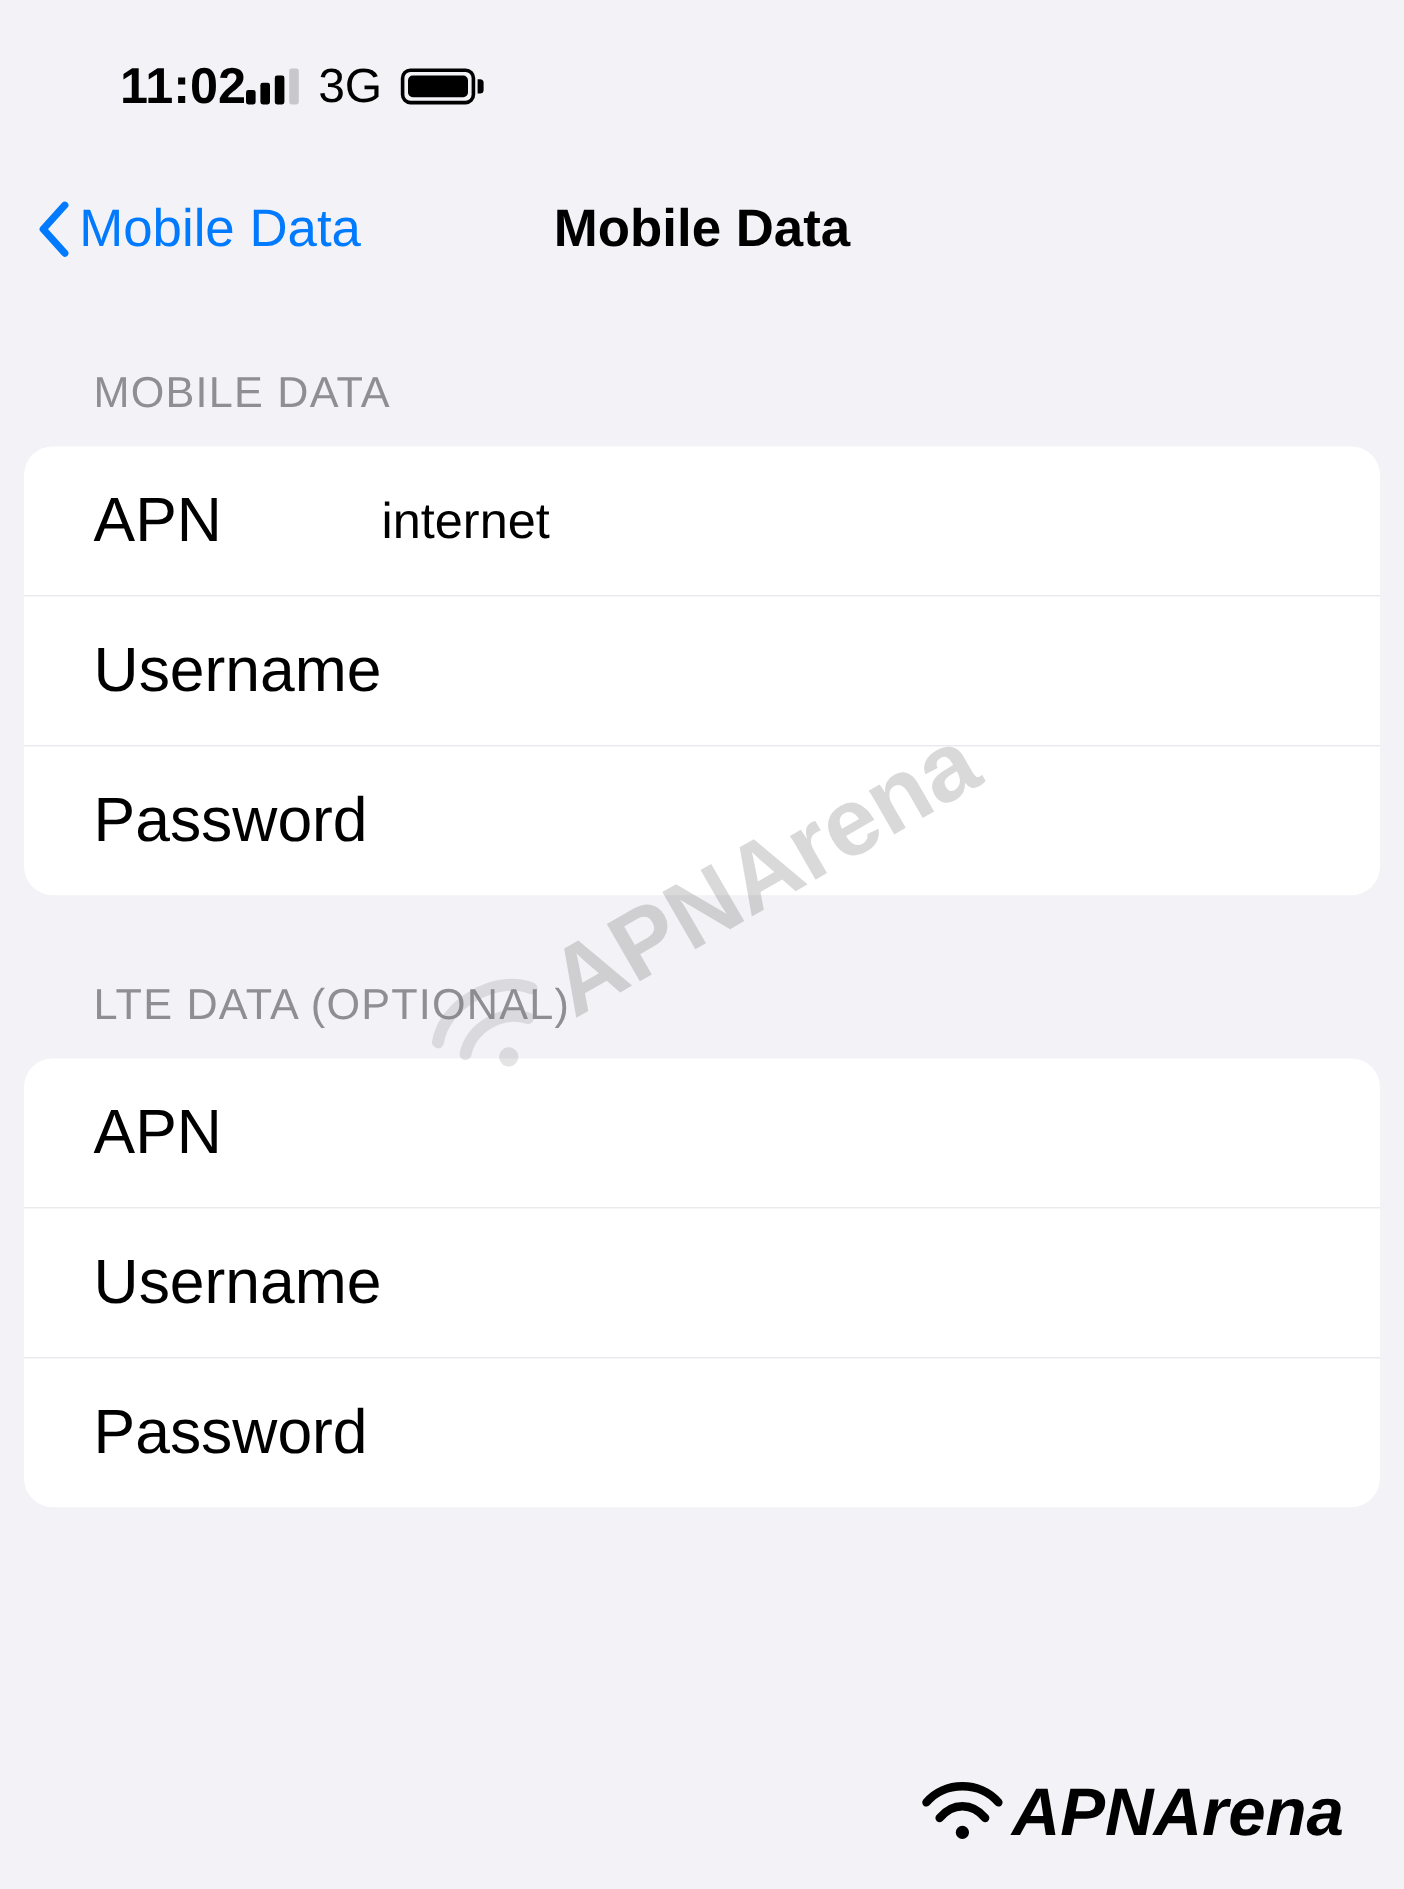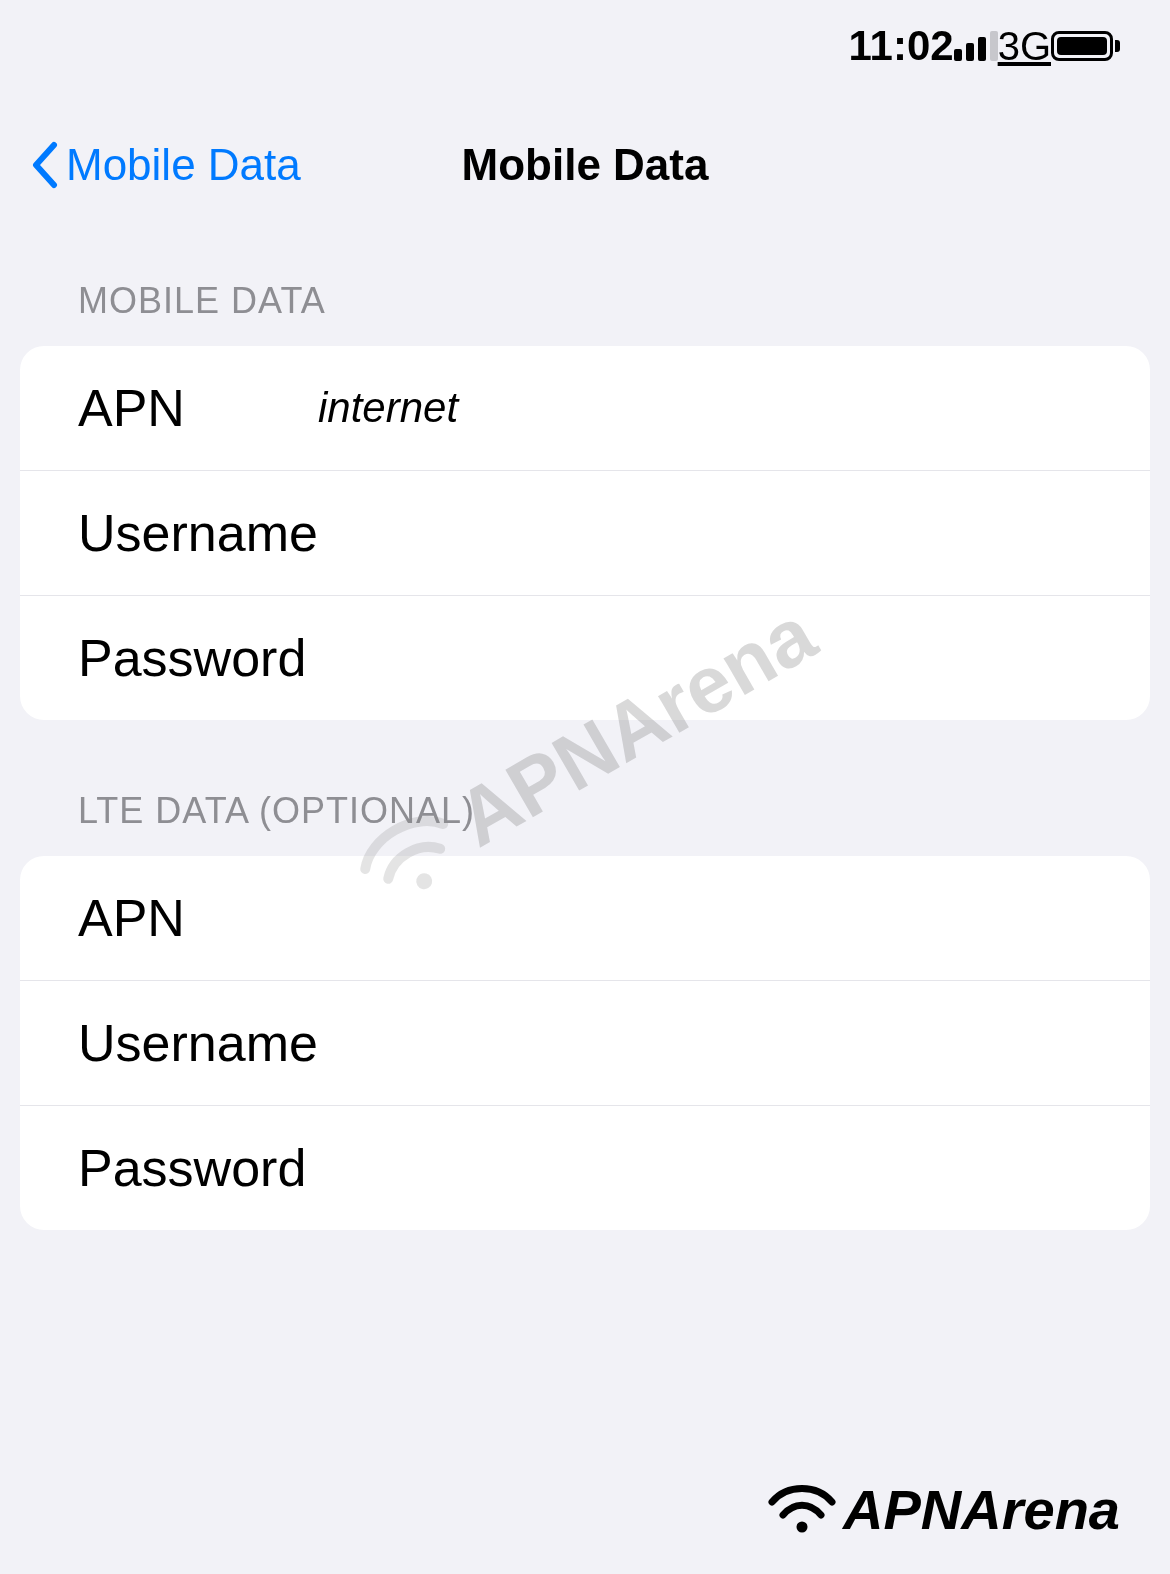--- a/index.html
+++ b/index.html
@@ -10,34 +10,33 @@
     }
     body {
       width: 1170px;
       height: 1574px;
       background-color: #f2f2f7;
       position: relative;
       overflow: hidden;
     }
     .status-bar {
       display: flex;
-      justify-content: flex-end;
-      align-items: center;
-      padding: 22px 50px 20px 100px;
+      justify-content: flex-start;
+      align-items: center;
+      padding: 48px 50px 20px 100px;
     }
     .status-time {
       font-size: 42px;
       font-weight: 600;
       color: #000;
     }
     .status-right {
       display: flex;
       align-items: center;
-      gap: 0;
-      text-decoration: underline;
+      gap: 16px;
     }
     .signal-bars {
       display: flex;
       align-items: flex-end;
       gap: 4px;
     }
     .bar {
       width: 8px;
       background-color: #000;
       border-radius: 2px;
@@ -139,21 +138,20 @@
       flex-shrink: 0;
     }
     .row-input {
       border: none;
       outline: none;
       font-size: 42px;
       font-weight: 400;
       color: #000;
       flex: 1;
       background: transparent;
-      font-style: italic;
     }
     .watermark-center {
       position: absolute;
       top: 48%;
       left: 50%;
       transform: translate(-50%, -50%) rotate(-30deg);
       display: flex;
       align-items: center;
       gap: 8px;
       opacity: 0.22;

